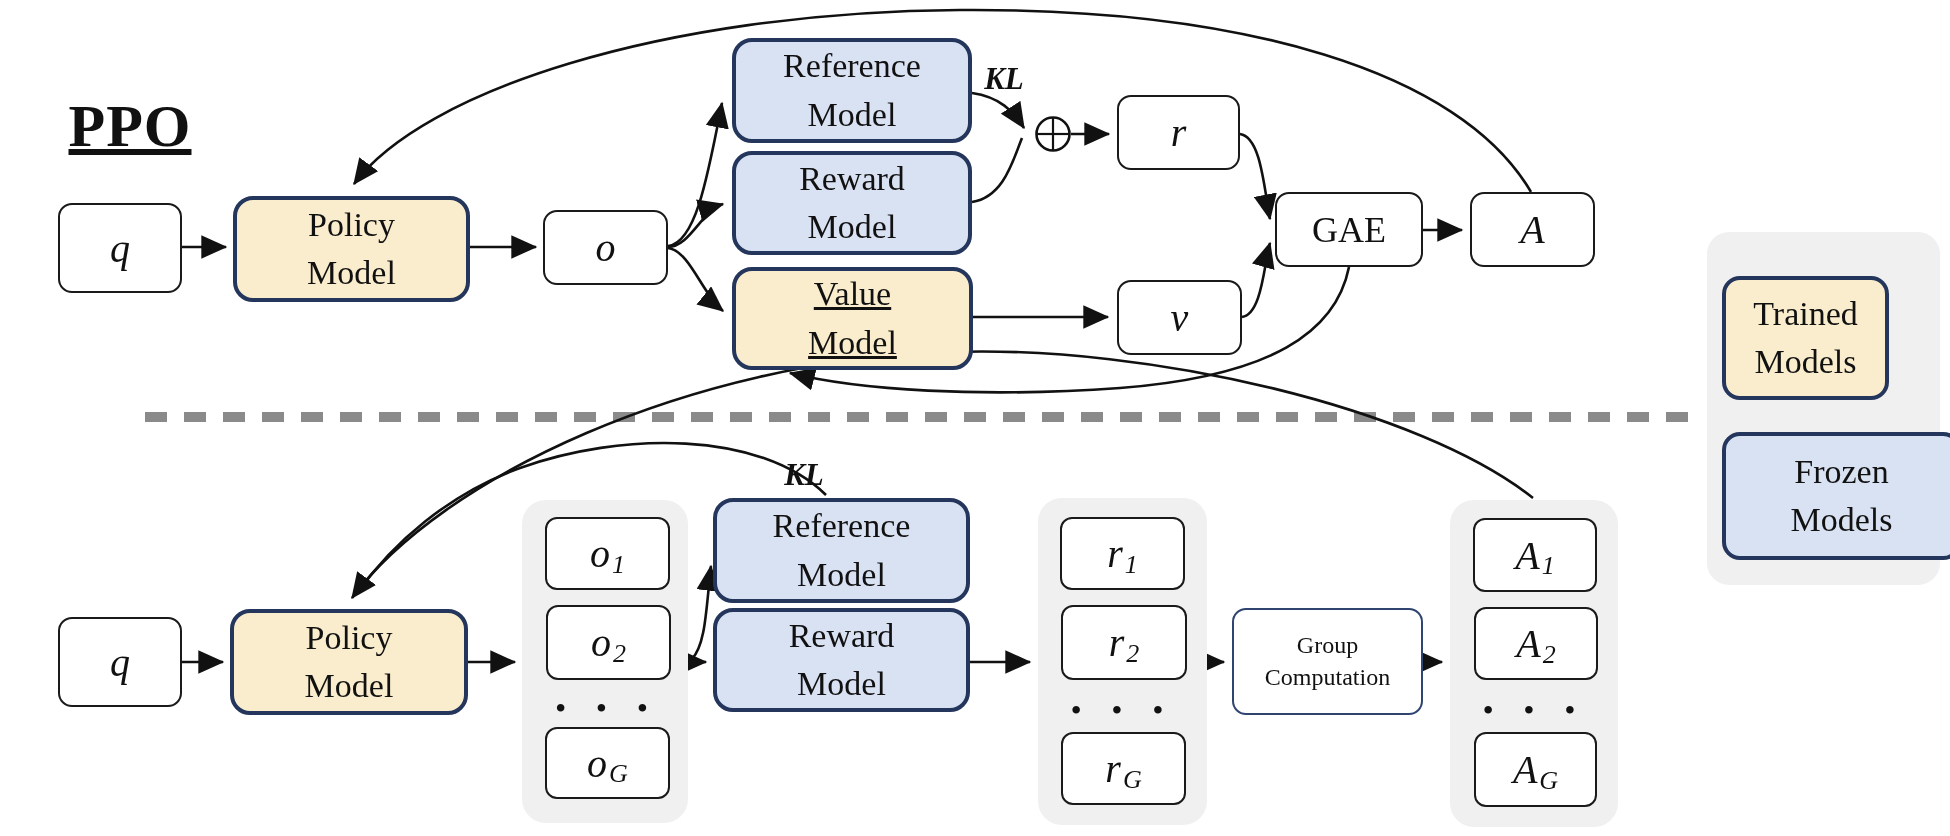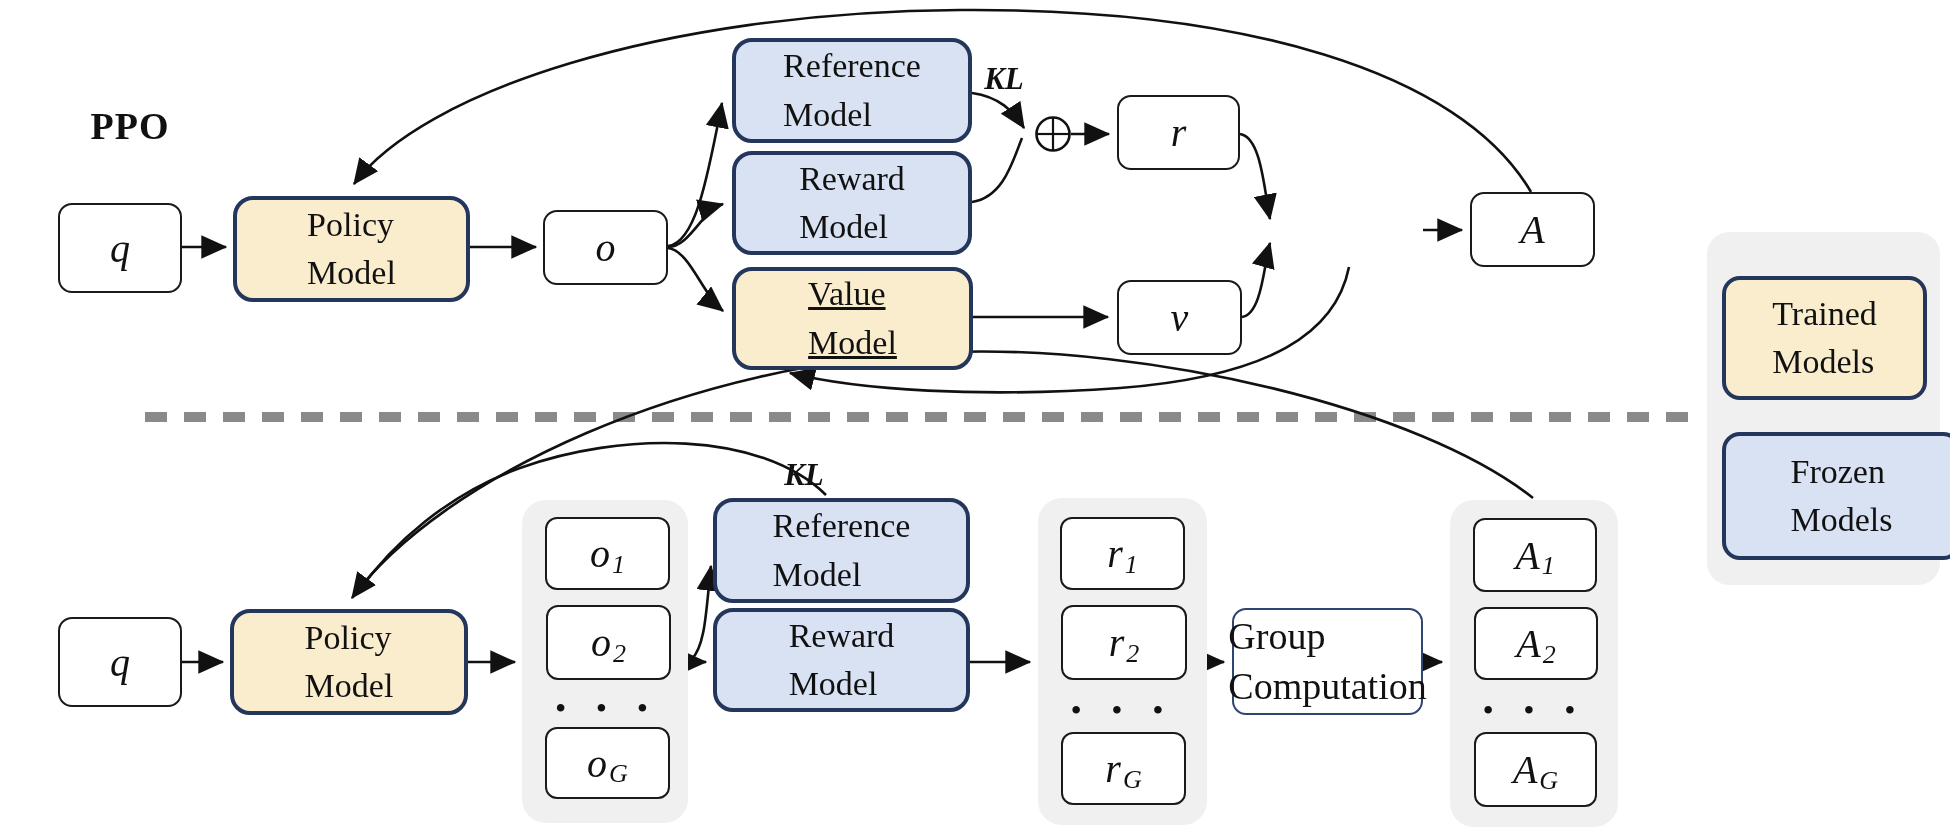--- a/index.html
+++ b/index.html
@@ -8,33 +8,33 @@
     --model-border:#24365C;
     --group-fill:#F0F0F0;
     --divider:#8A8A8A;
     --ink:#111111;
   }
   html,body{margin:0;padding:0;background:#ffffff;}
   .canvas{
     position:relative;width:1950px;height:836px;background:#ffffff;
     font-family:"Liberation Serif", serif;color:var(--ink);overflow:hidden;
   }
-  .abs{position:absolute;box-sizing:border-box;display:flex;align-items:center;justify-content:center;text-align:left;}
+  .abs{position:absolute;box-sizing:border-box;display:flex;align-items:center;justify-content:center;text-align:center;}
   .white-box{background:#ffffff;border:2.5px solid #1a1a1a;border-radius:14px;}
   .small-box{background:#ffffff;border:2.3px solid #1a1a1a;border-radius:12px;}
   .model-box{border:4.5px solid var(--model-border);border-radius:20px;font-size:34px;line-height:1.42;white-space:pre-line;}
   .trained{background:var(--trained-fill);}
   .frozen{background:var(--frozen-fill);}
   .group{background:var(--group-fill);border-radius:24px;}
   .math{font-style:italic;font-size:40px;}
   .math .sub{font-size:26px;position:relative;top:11px;margin-left:2px;}
-  .section-label{font-weight:bold;font-size:38px;letter-spacing:1px;}
+  .section-label{font-weight:bold;font-size:60px;letter-spacing:1px;text-decoration:underline;}
   .kl{font-style:italic;font-weight:600;font-size:31px;}
   .dots{font-size:28px;letter-spacing:12px;font-weight:bold;color:#111;}
-  .gc-box{background:#ffffff;border:2.2px solid #2F4570;border-radius:14px;font-size:38px;line-height:1.3;white-space:pre-line;}
+  .gc-box{background:#ffffff;border:2.2px solid #2F4570;border-radius:14px;font-size:24px;line-height:1.3;white-space:pre-line;}
   .gae-text{font-size:36px;}
   svg.layer{position:absolute;left:0;top:0;width:1950px;height:836px;}
   svg .edge{stroke:#111;stroke-width:2.6;fill:none;}
 </style>
 </head>
 <body>
 
 <div class="canvas">
 
   <svg class="layer">
@@ -93,20 +93,21 @@
   <div class="abs model-box frozen" style="left:732px;top:151px;width:240px;height:104px;">Reward
 Model</div>
 
   <div class="abs model-box trained" style="left:732px;top:267px;width:241px;height:103px;text-decoration:underline;">Value
 Model</div>
 
   <div class="abs kl" style="left:972px;top:60px;width:64px;height:38px;">KL</div>
 
   <div class="abs white-box math" style="left:1117px;top:95px;width:123px;height:75px;">r</div>
 
+  <div class="abs white-box gae-text" style="left:1275px;top:192px;width:148px;height:75px;">GAE</div>
 
   <div class="abs white-box math" style="left:1470px;top:192px;width:125px;height:75px;">A</div>
 
   <div class="abs white-box math" style="left:1117px;top:280px;width:125px;height:75px;">v</div>
 
 
   <div class="abs white-box math" style="left:58px;top:617px;width:124px;height:90px;">q</div>
 
   <div class="abs model-box trained" style="left:230px;top:609px;width:238px;height:106px;">Policy
 Model</div>
@@ -161,18 +162,18 @@
     <span>A</span>
       <span class="sub">2</span>
   </div>
   <div class="abs dots" style="left:1473px;top:692px;width:124px;height:36px;">• • •</div>
   <div class="abs small-box math" style="left:1474px;top:732px;width:123px;height:75px;">
     <span>A</span>
       <span class="sub">G</span>
   </div>
 
   <div class="abs group" style="left:1707px;top:232px;width:233px;height:353px;border-radius:22px;"></div>
-  <div class="abs model-box trained" style="left:1722px;top:276px;width:205px;height:124px;border-radius:18px;">Trained
+  <div class="abs model-box trained" style="left:1722px;top:276px;width:167px;height:124px;border-radius:18px;">Trained
 Models</div>
   <div class="abs model-box frozen" style="left:1722px;top:432px;width:239px;height:128px;border-radius:18px;">Frozen
 Models</div>
 
 </div>
 
 </body></html>

